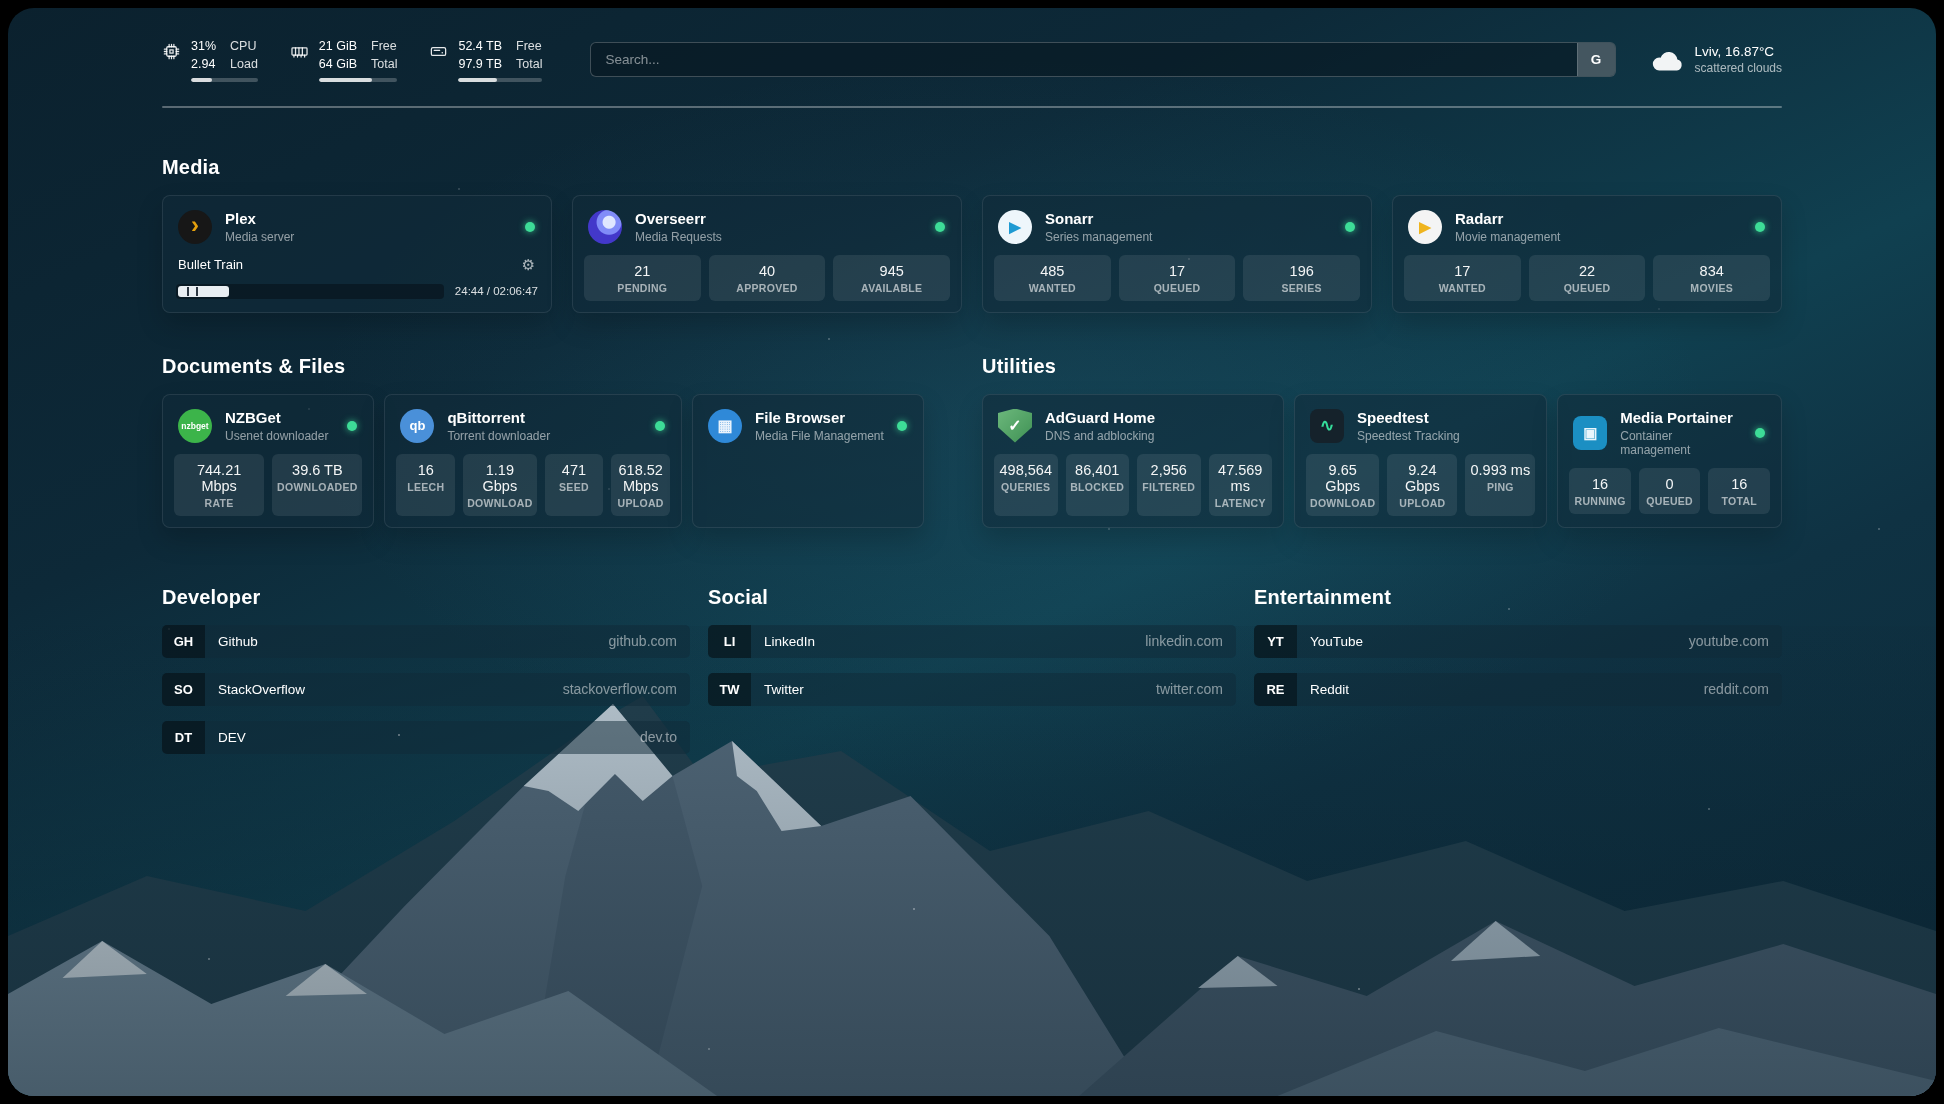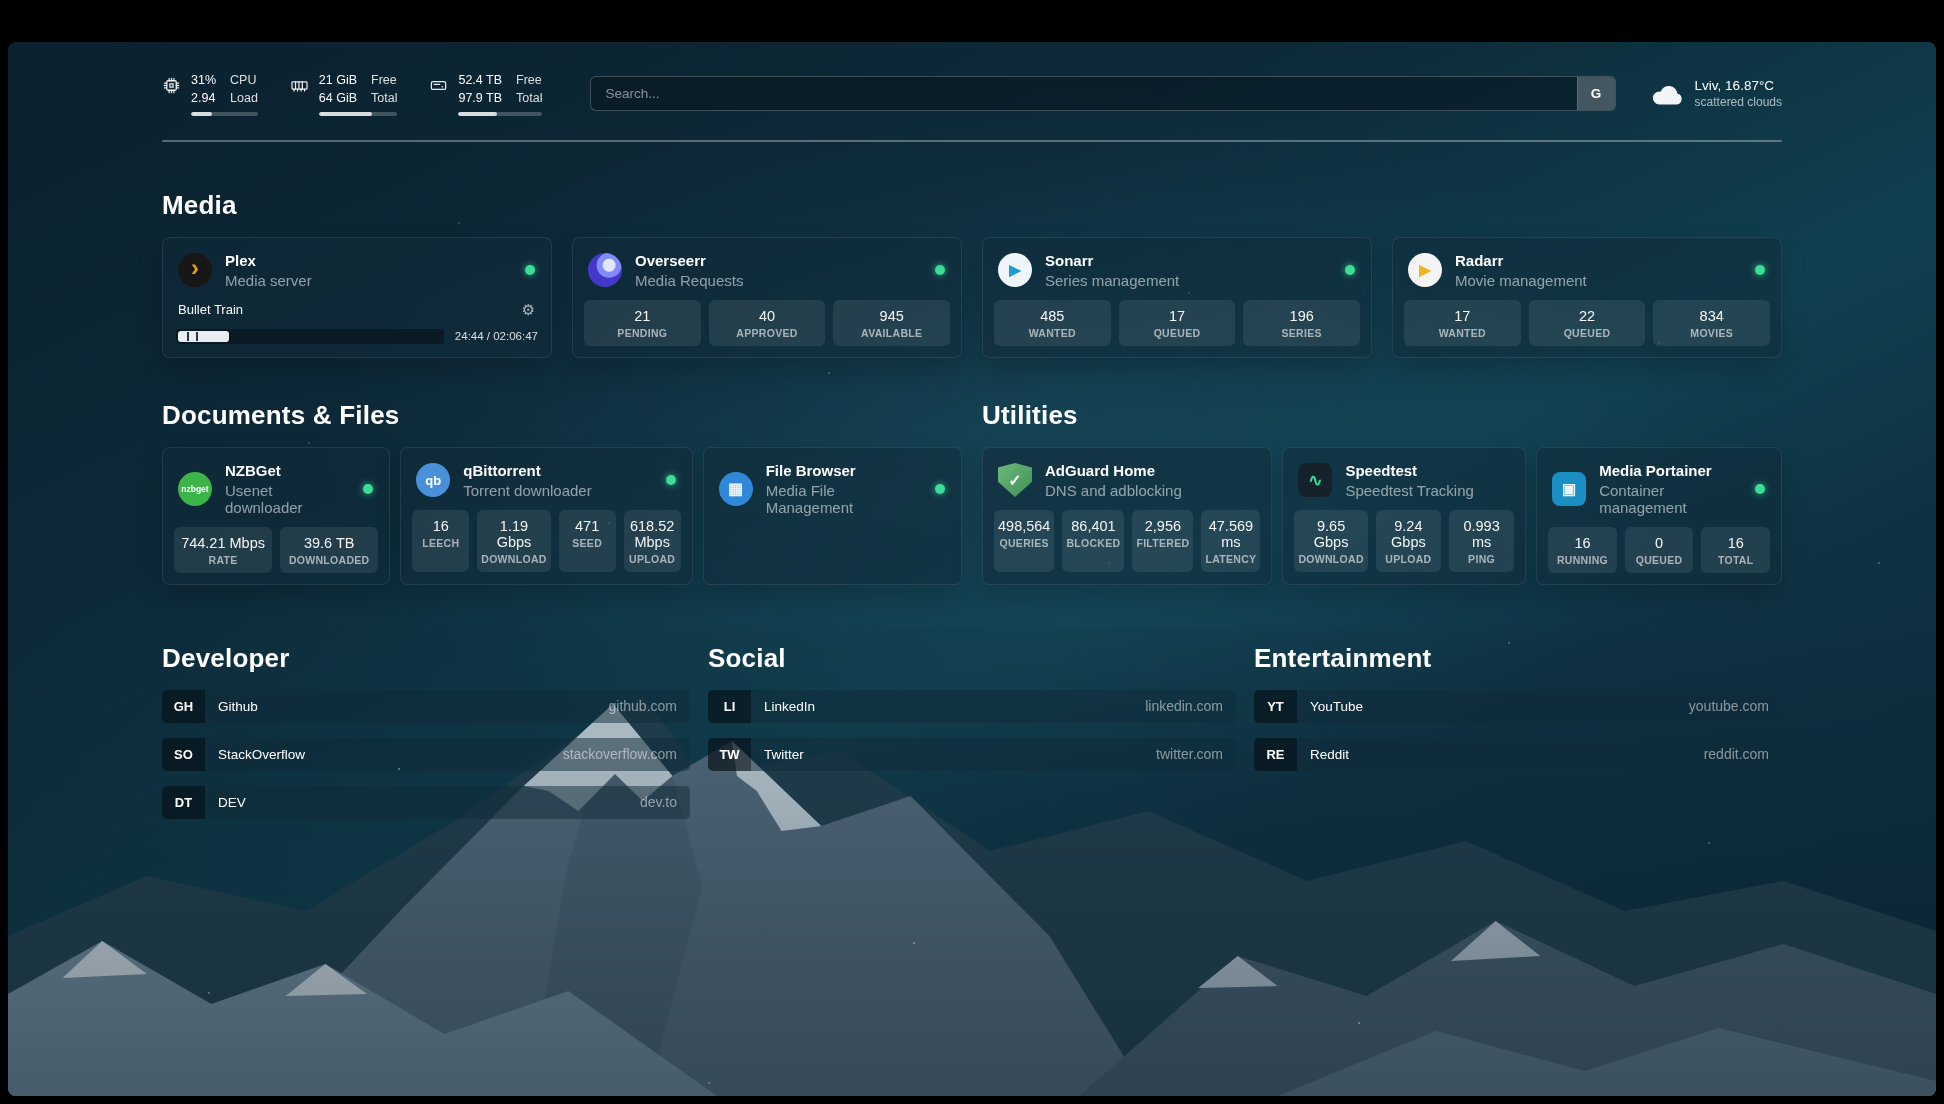--- a/index.html
+++ b/index.html
@@ -1,22 +1,21 @@
 <!DOCTYPE html>
 <html><head>
 <meta charset="utf-8">
 <style>
   * { box-sizing: border-box; margin: 0; padding: 0; }
   html, body { width: 1944px; height: 1104px; }
   body { background: #000; font-family: "Liberation Sans", sans-serif; overflow: hidden; position: relative; }
 
   .screen {
-    position: absolute; inset: 8px; border-radius: 8px; overflow: hidden;
+    position: absolute; inset: 8px; border-radius: 26px; overflow: hidden;
     background: linear-gradient(155deg, #0b212e 0%, #0d2938 30%, #104050 55%, #0f3243 70%, #0c2a39 100%);
-    margin-top: 34px;
   }
   .glow { position: absolute; inset: 0;
     background: radial-gradient(ellipse 1000px 520px at 52% 38%, rgba(45,115,140,0.20), transparent 70%); }
   .mountains { position: absolute; left: 0; right: 0; bottom: 0; height: 470px; }
   .mountains svg { width: 100%; height: 100%; display: block; }
   .haze { position: absolute; left: 0; right: 0; bottom: 0; height: 470px;
     background: linear-gradient(180deg, rgba(13,41,56,0.10) 0%, rgba(9,28,40,0.45) 100%); }
   .flakes { position: absolute; top: 0; left: 0; width: 2px; height: 2px; border-radius: 50%;
     background: rgba(255,255,255,0.5);
     box-shadow: 390px 726px rgba(255,255,255,0.85), 1180px 250px rgba(255,255,255,0.35),
@@ -53,31 +52,31 @@
     cursor: pointer; font-family: inherit; }
 
   .weather { display: flex; align-items: center; gap: 11px; flex: none; }
   .weather svg { width: 34px; height: 24px; display: block; }
   .weather-loc { font-size: 13.5px; color: #fff; }
   .weather-cond { font-size: 12px; color: rgba(255,255,255,0.65); margin-top: 2px; }
 
   .divider { margin-top: 24px; height: 2px; background: rgba(255,255,255,0.32); border-radius: 1px; }
 
   
-  .section-title { color: #fff; font-size: 26px; font-weight: 700; letter-spacing: 0.2px; }
+  .section-title { color: #fff; font-size: 20px; font-weight: 700; letter-spacing: 0.2px; }
   .media-section { margin-top: 48px; }
   .media-grid { margin-top: 16px; display: grid; grid-template-columns: repeat(4, 1fr); gap: 20px; }
 
   .card { background: rgba(16,42,56,0.55); border: 1px solid rgba(255,255,255,0.09);
     border-radius: 8px; padding: 11px; box-shadow: 0 12px 26px rgba(0,0,0,0.18); }
   .card-head { display: flex; align-items: center; gap: 13px; padding: 3px 5px 11px 4px; }
   .svc-icon { width: 34px; height: 34px; border-radius: 50%; display: flex; align-items: center;
     justify-content: center; font-weight: bold; flex: none; overflow: hidden; }
   .svc-name { color: #fff; font-size: 15px; font-weight: 600; line-height: 1.2; }
-  .svc-desc { color: rgba(255,255,255,0.55); font-size: 15px; margin-top: 2px; }
+  .svc-desc { color: rgba(255,255,255,0.55); font-size: 12px; margin-top: 2px; }
   .dot { width: 10px; height: 10px; border-radius: 50%; background: #3ddc97; margin-left: auto;
     box-shadow: 0 0 7px rgba(61,220,151,0.8); flex: none; }
 
   .stats { display: flex; gap: 8px; }
   .stat { flex: 1; background: rgba(255,255,255,0.085); border-radius: 6px; text-align: center; padding: 8px 4px 7px; }
   .stat-value { color: rgba(255,255,255,0.95); font-size: 14.5px; }
   .stat-label { color: rgba(255,255,255,0.6); font-size: 10.5px; font-weight: 700; letter-spacing: 0.3px; margin-top: 3px; }
 
   
   .icon-plex { background: #171717; color: #e5a00d; font-size: 24px; font-weight: 700; padding-bottom: 4px; }

